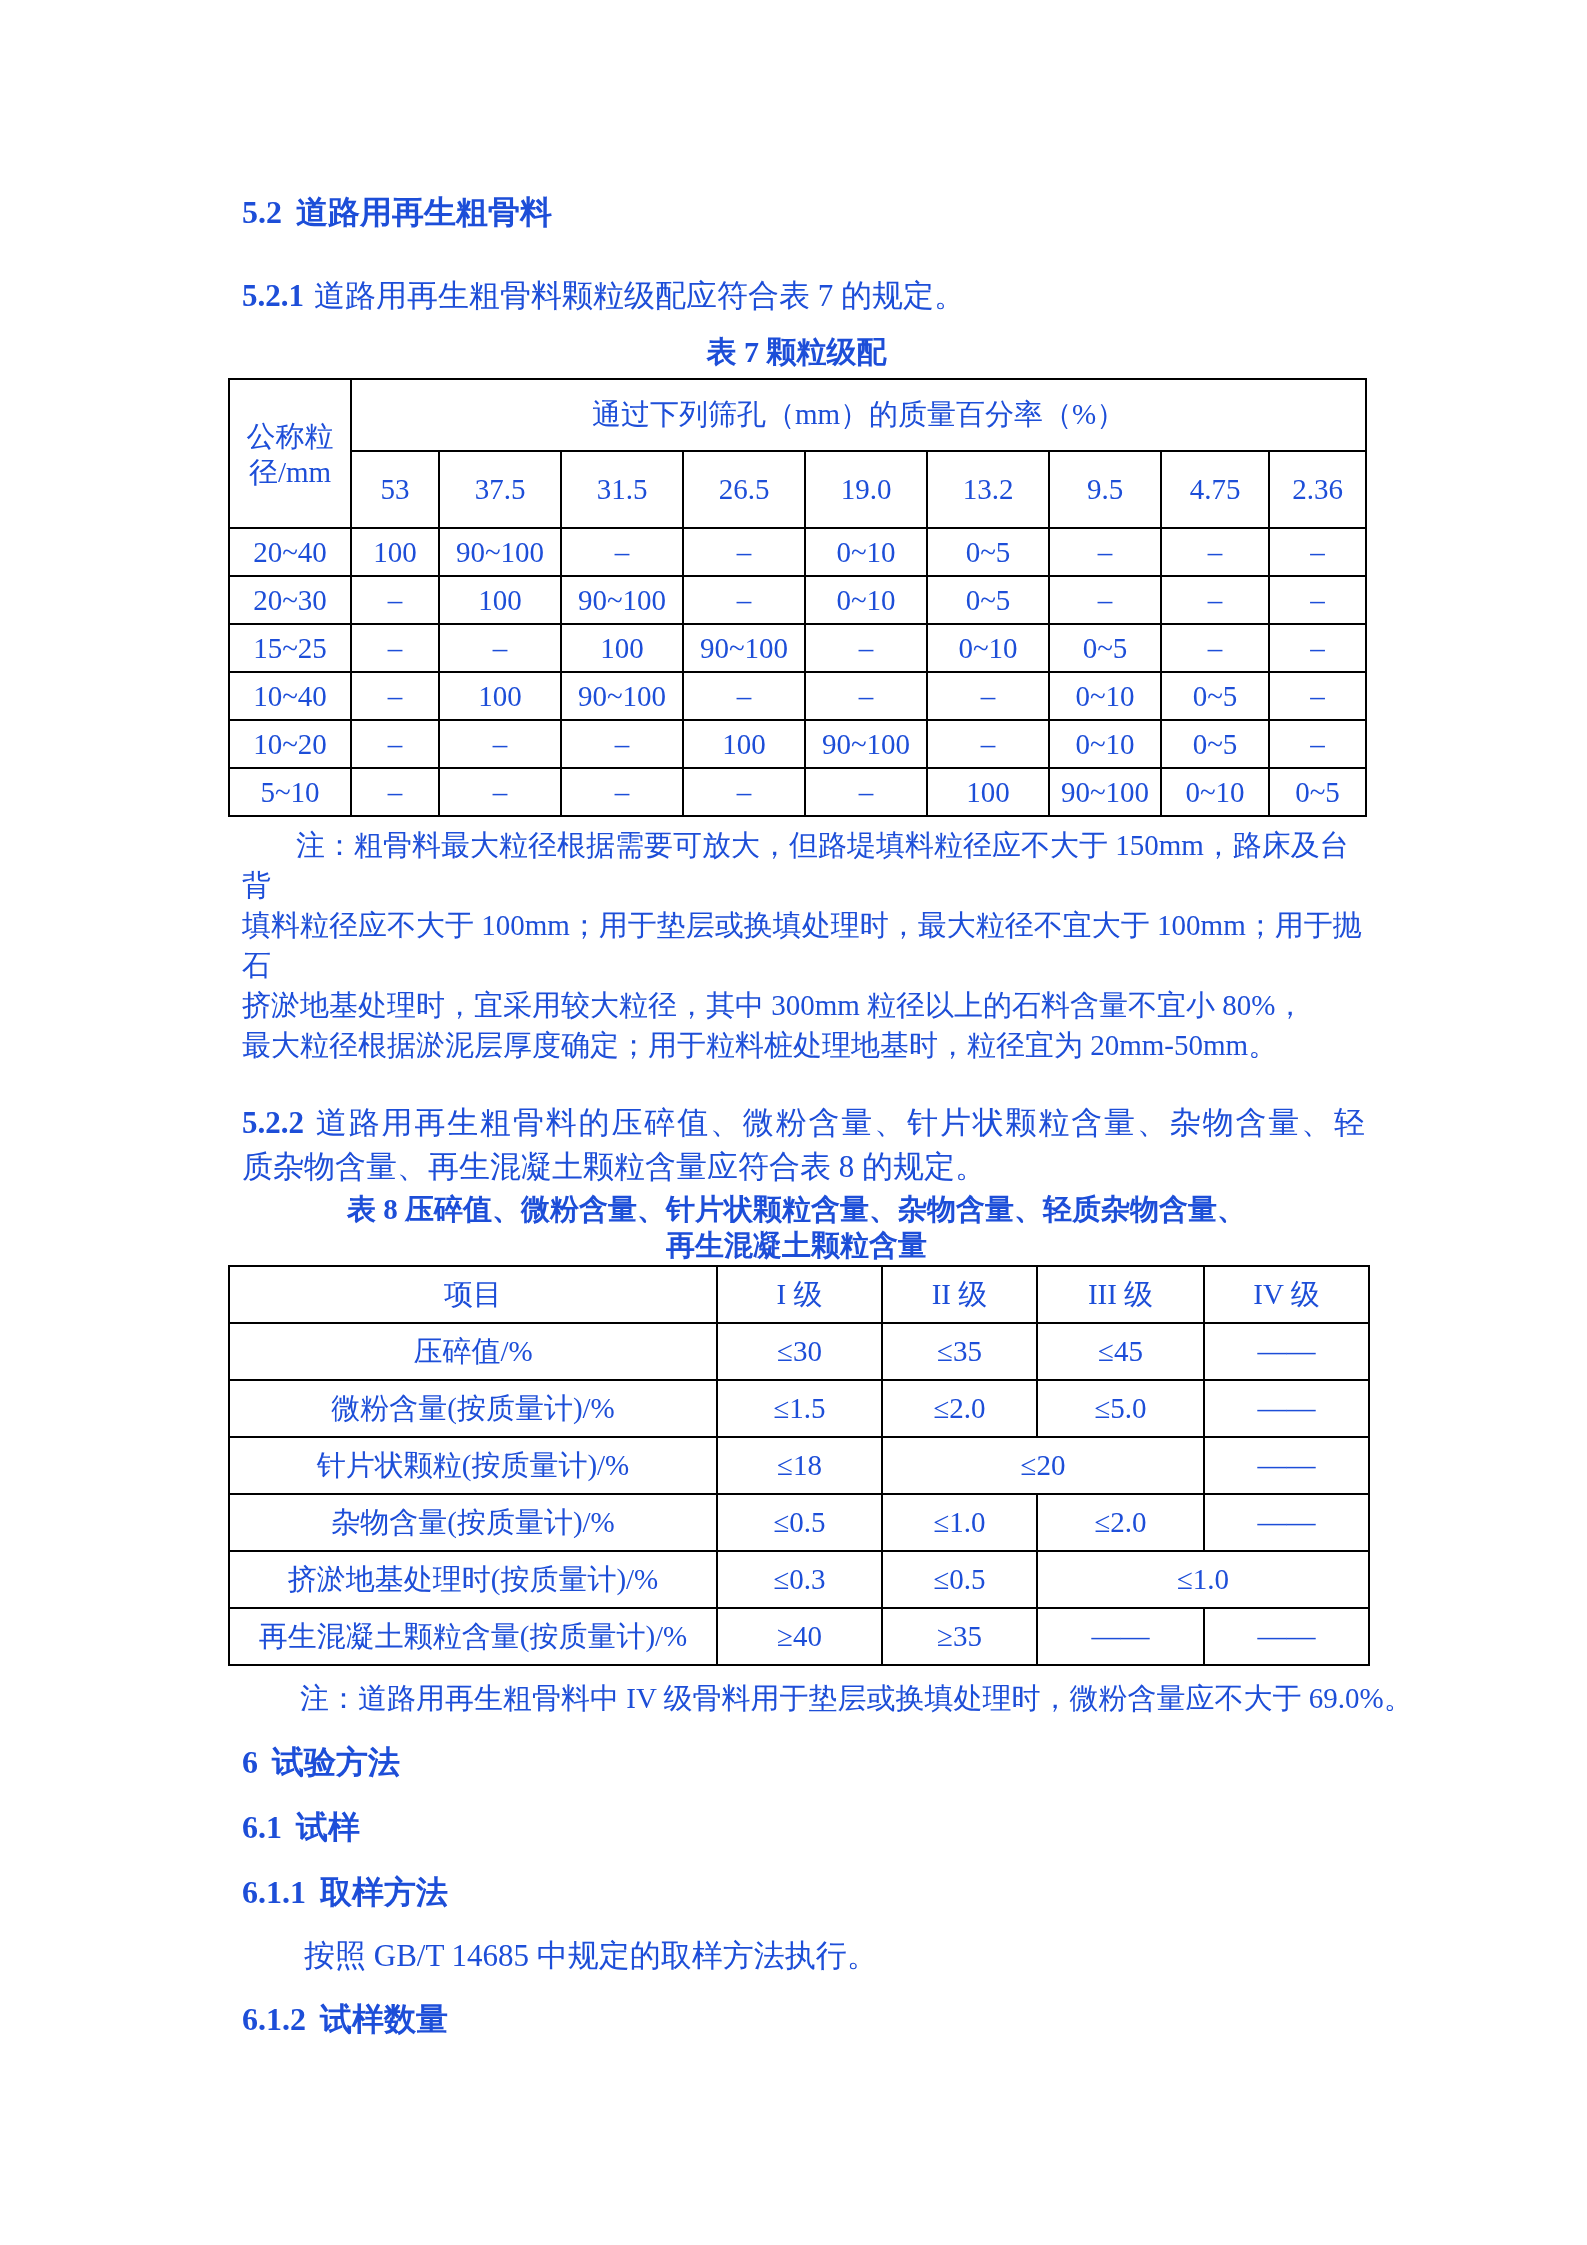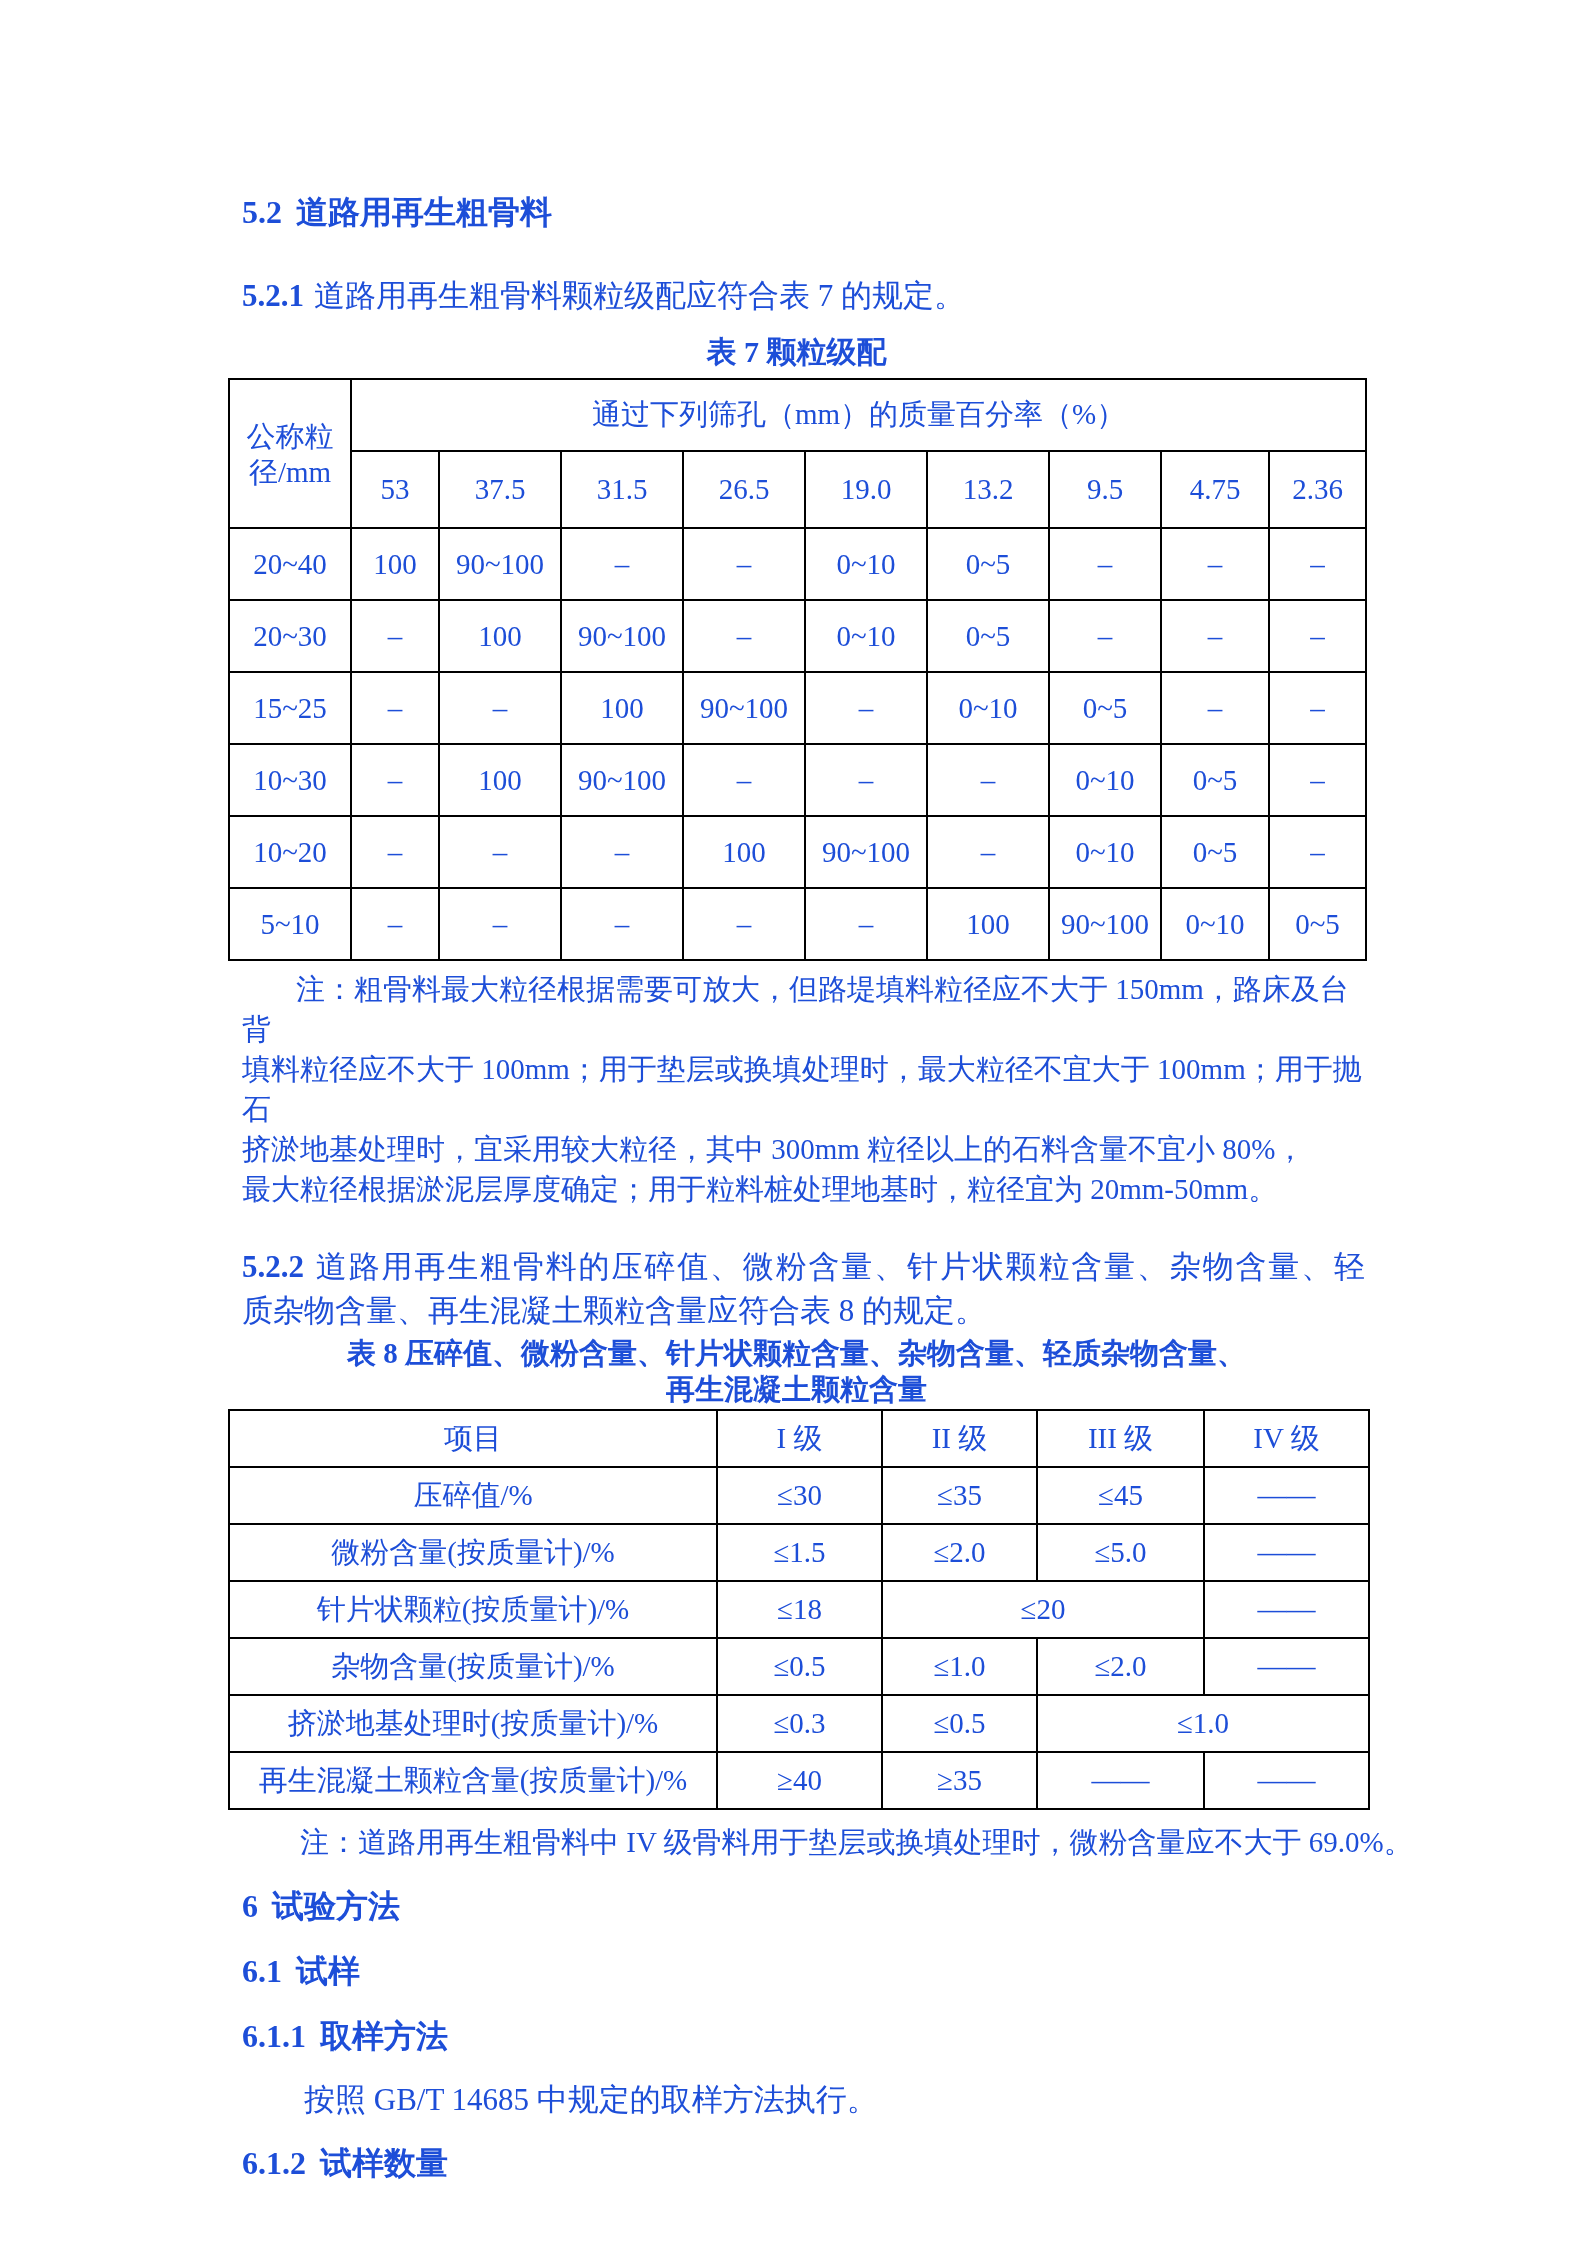--- a/index.html
+++ b/index.html
@@ -48,21 +48,21 @@
     text-align: center;
     vertical-align: middle;
     font-weight: normal;
     font-size: 29px;
     padding: 0;
     overflow: hidden;
   }
   .t7 { margin-top: 6px; width: 1137px; }
   .t7 tr.hdr1 { height: 72px; }
   .t7 tr.hdr2 { height: 77px; }
-  .t7 tr.data { height: 72px; padding-left: 12px; }
+  .t7 tr.data { height: 48px; padding-left: 12px; }
   .corner span { display: block; line-height: 36px; }
   .t8 { margin-top: 2px; width: 1140px; }
   .t8 tr { height: 57px; }
   .note7 {
     margin-left: 242px;
     margin-top: 8px;
     font-size: 29px;
     line-height: 40px;
   }
   .note7 .nline { display: block; }
@@ -165,21 +165,21 @@
         <td>–</td>
         <td>100</td>
         <td>90~100</td>
         <td>–</td>
         <td>0~10</td>
         <td>0~5</td>
         <td>–</td>
         <td>–</td>
       </tr>
       <tr class="data">
-        <td>10~30</td>
+        <td>10~40</td>
         <td>–</td>
         <td>100</td>
         <td>90~100</td>
         <td>–</td>
         <td>–</td>
         <td>–</td>
         <td>0~10</td>
         <td>0~5</td>
         <td>–</td>
       </tr>

